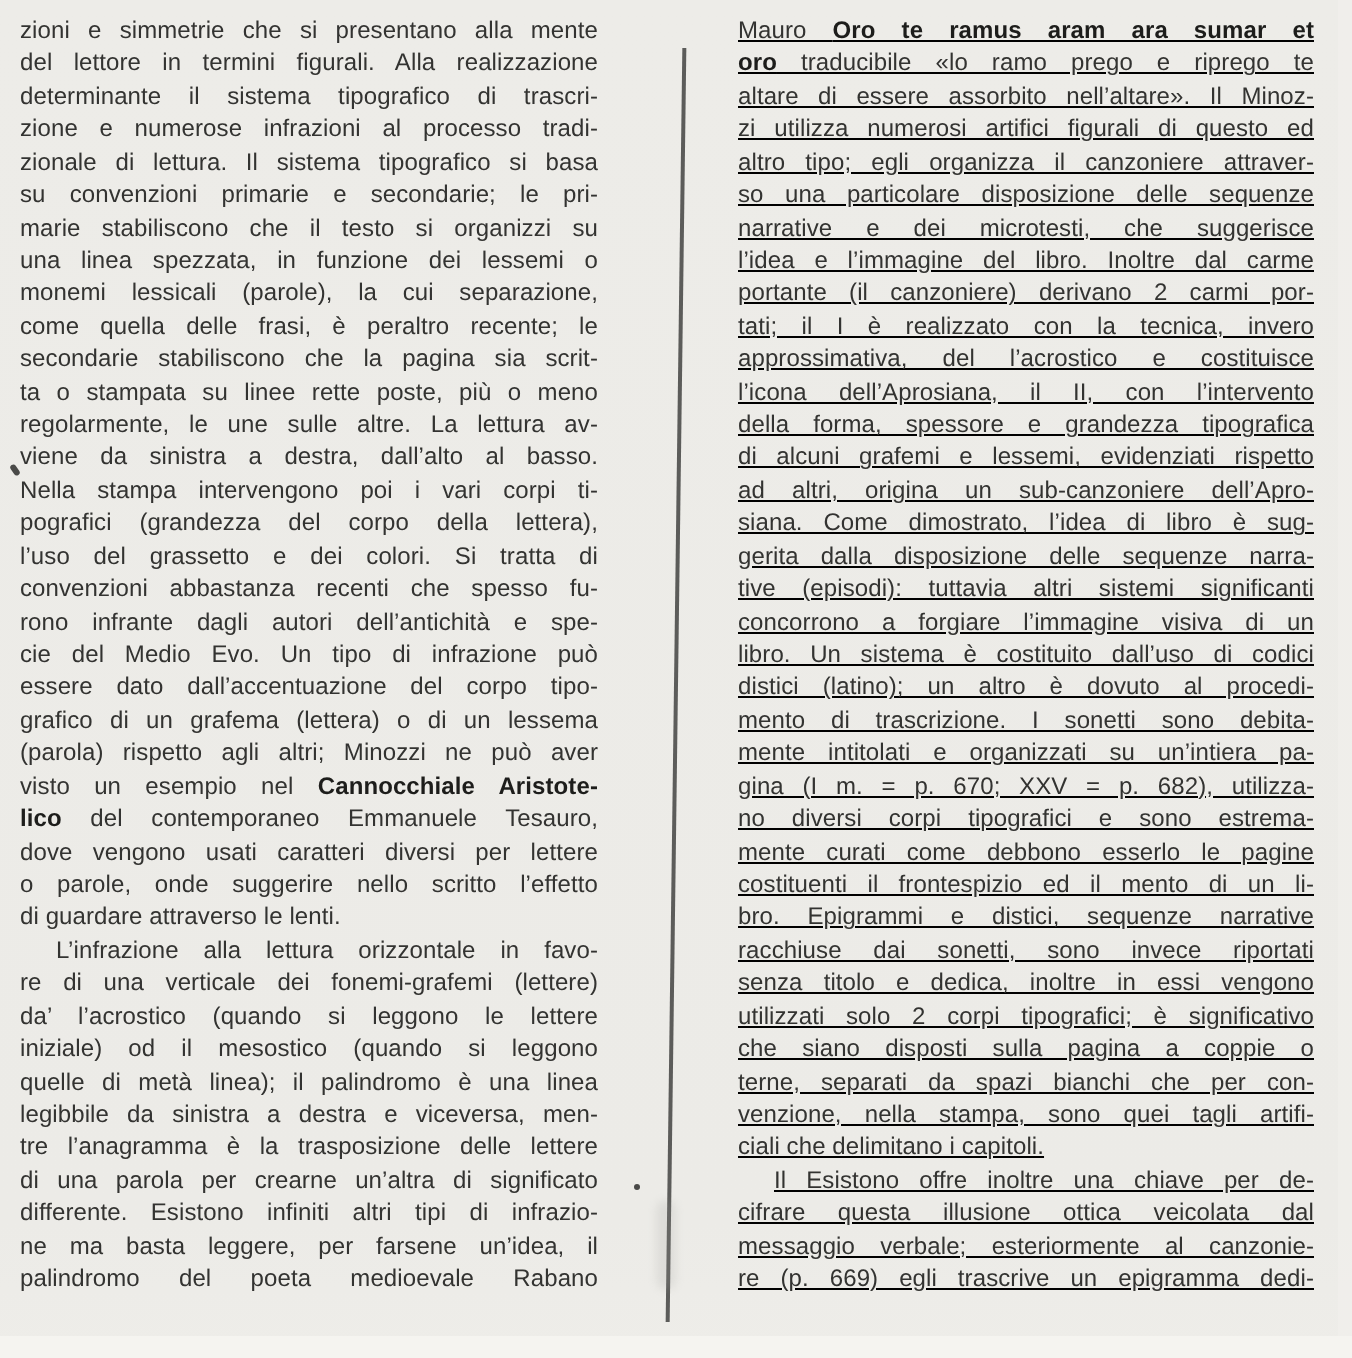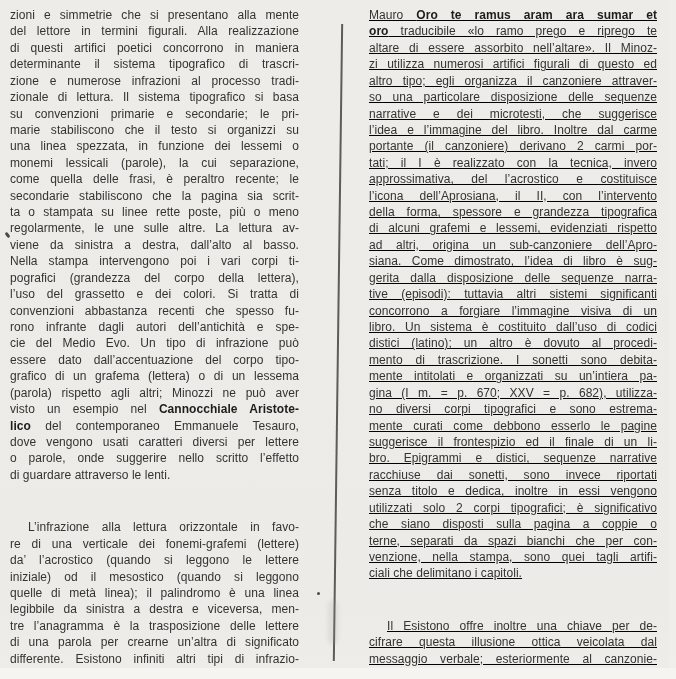--- a/index.html
+++ b/index.html
@@ -22,21 +22,21 @@
     line-height:16.43px;
     font-size:12px;
     letter-spacing:0.05px;
     color:#333331;
     text-align:justify;
     text-align-last:justify;
     overflow:hidden;
     white-space:normal;
   }
   .line.flush{text-align:center;text-align-last:left;}
-  .line.indent{padding-left:18px;margin-top:36px;}
+  .line.indent{padding-left:18px;}
   .line b{font-weight:bold;color:#1d1d1b;}
   #column-divider{
     position:absolute;
     left:337px;top:24px;
     width:1.6px;height:637px;
     background:#5c5c5a;
     transform:rotate(0.75deg);
     transform-origin:50% 50%;
   }
   .speck{position:absolute;background:#4a4a48;border-radius:50%;}
@@ -46,21 +46,20 @@
   #bottom-band{position:absolute;left:0;bottom:0;width:676px;height:11px;background:#f5f4f0;}
   #right-band{position:absolute;right:0;top:0;width:7px;height:679px;background:#f0efeb;opacity:.8;}
 </style>
 </head>
 <body>
 
 <div id="scan-page">
   <div id="col-left" class="column">
       <div class="line"><span>zioni e simmetrie che si presentano alla mente</span></div>
       <div class="line"><span>del lettore in termini figurali. Alla realizzazione</span></div>
-      <div class="line"><span>di questi artifici poetici concorrono in maniera</span></div>
       <div class="line"><span>determinante il sistema tipografico di trascri-</span></div>
       <div class="line"><span>zione e numerose infrazioni al processo tradi-</span></div>
       <div class="line"><span>zionale di lettura. Il sistema tipografico si basa</span></div>
       <div class="line"><span>su convenzioni primarie e secondarie; le pri-</span></div>
       <div class="line"><span>marie stabiliscono che il testo si organizzi su</span></div>
       <div class="line"><span>una linea spezzata, in funzione dei lessemi o</span></div>
       <div class="line"><span>monemi lessicali (parole), la cui separazione,</span></div>
       <div class="line"><span>come quella delle frasi, è peraltro recente; le</span></div>
       <div class="line"><span>secondarie stabiliscono che la pagina sia scrit-</span></div>
       <div class="line"><span>ta o stampata su linee rette poste, più o meno</span></div>
@@ -113,21 +112,21 @@
       <div class="line"><span>gerita dalla disposizione delle sequenze narra-</span></div>
       <div class="line"><span>tive (episodi): tuttavia altri sistemi significanti</span></div>
       <div class="line"><span>concorrono a forgiare l’immagine visiva di un</span></div>
       <div class="line"><span>libro. Un sistema è costituito dall’uso di codici</span></div>
       <div class="line"><span>distici (latino); un altro è dovuto al procedi-</span></div>
       <div class="line"><span>mento di trascrizione. I sonetti sono debita-</span></div>
       <div class="line"><span>mente intitolati e organizzati su un’intiera pa-</span></div>
       <div class="line"><span>gina (I m. = p. 670; XXV = p. 682), utilizza-</span></div>
       <div class="line"><span>no diversi corpi tipografici e sono estrema-</span></div>
       <div class="line"><span>mente curati come debbono esserlo le pagine</span></div>
-      <div class="line"><span>suggerisce il frontespizio ed il finale di un li-</span></div>
+      <div class="line"><span>costituenti il frontespizio ed il mento di un li-</span></div>
       <div class="line"><span>bro. Epigrammi e distici, sequenze narrative</span></div>
       <div class="line"><span>racchiuse dai sonetti, sono invece riportati</span></div>
       <div class="line"><span>senza titolo e dedica, inoltre in essi vengono</span></div>
       <div class="line"><span>utilizzati solo 2 corpi tipografici; è significativo</span></div>
       <div class="line"><span>che siano disposti sulla pagina a coppie o</span></div>
       <div class="line"><span>terne, separati da spazi bianchi che per con-</span></div>
       <div class="line"><span>venzione, nella stampa, sono quei tagli artifi-</span></div>
       <div class="line flush"><span>ciali che delimitano i capitoli.</span></div>
       <div class="line indent"><span>Il Esistono offre inoltre una chiave per de-</span></div>
       <div class="line"><span>cifrare questa illusione ottica veicolata dal</span></div>

